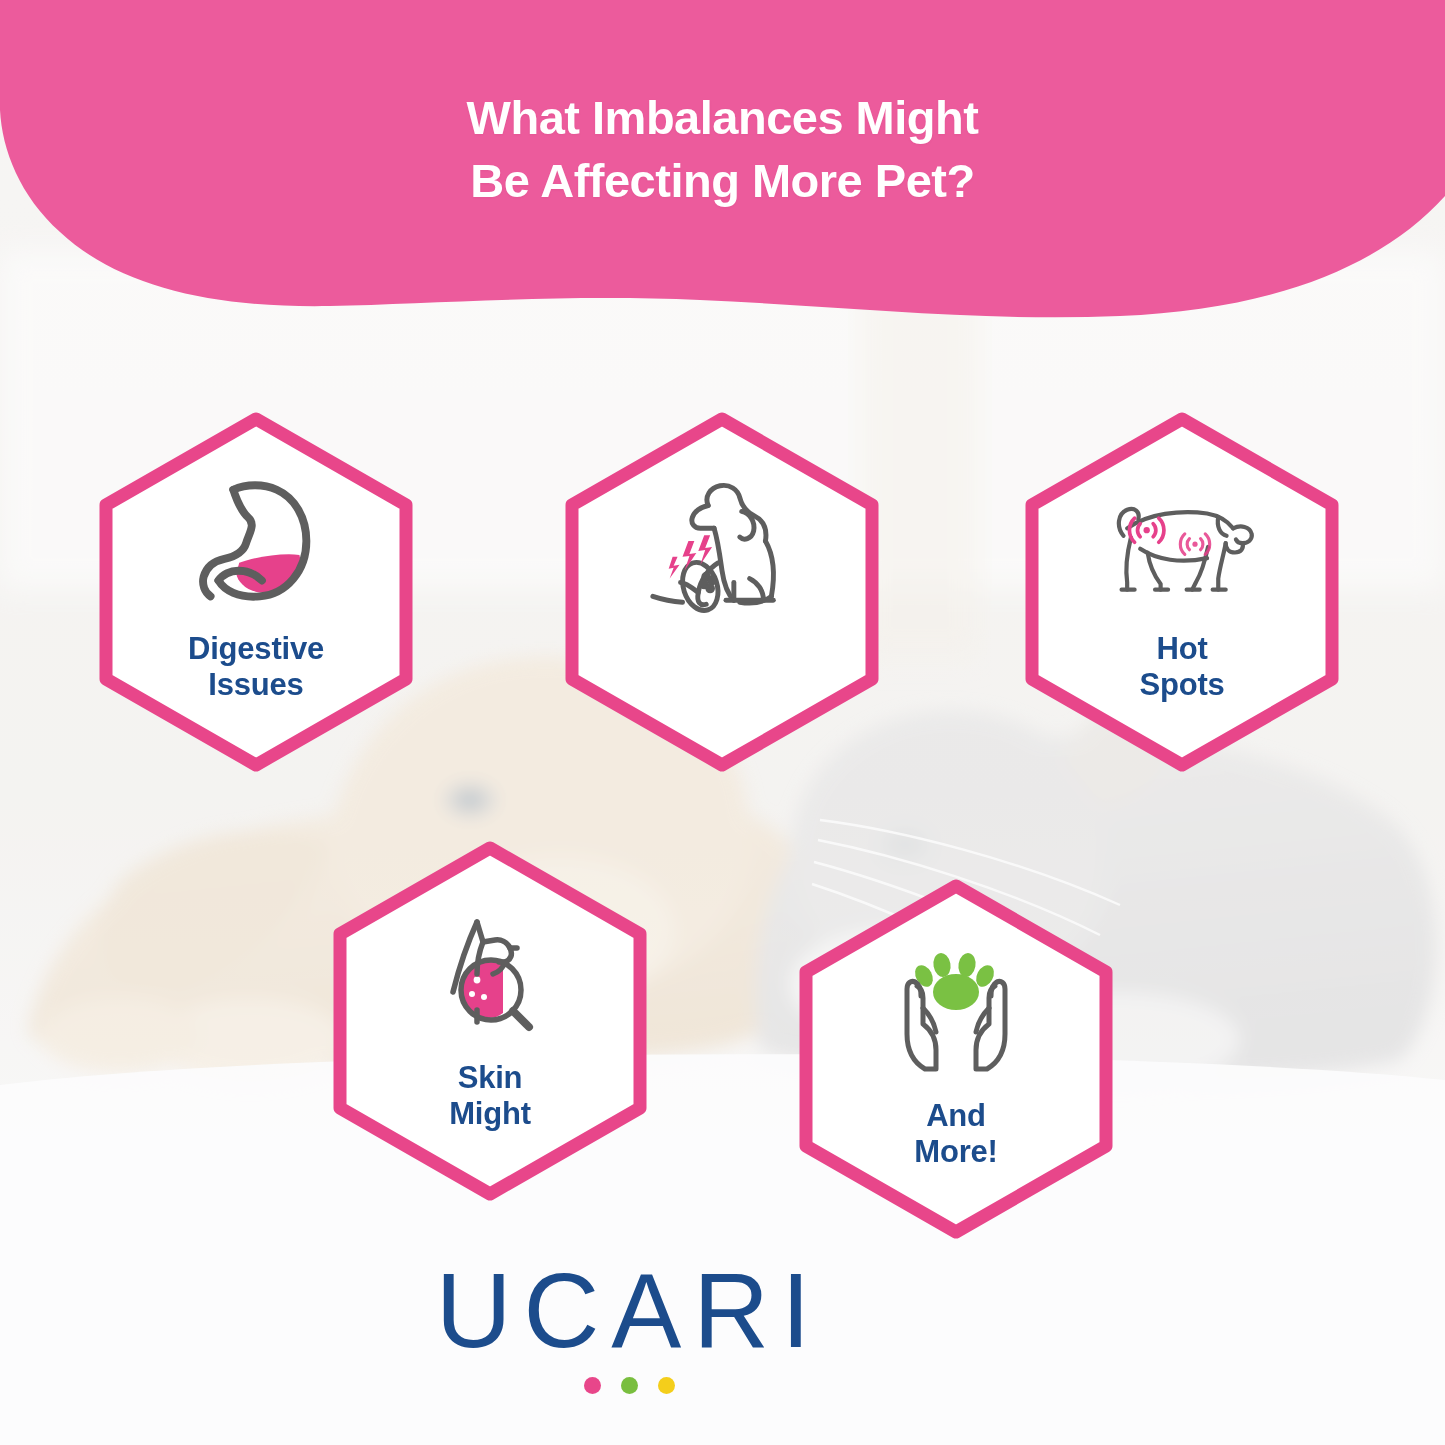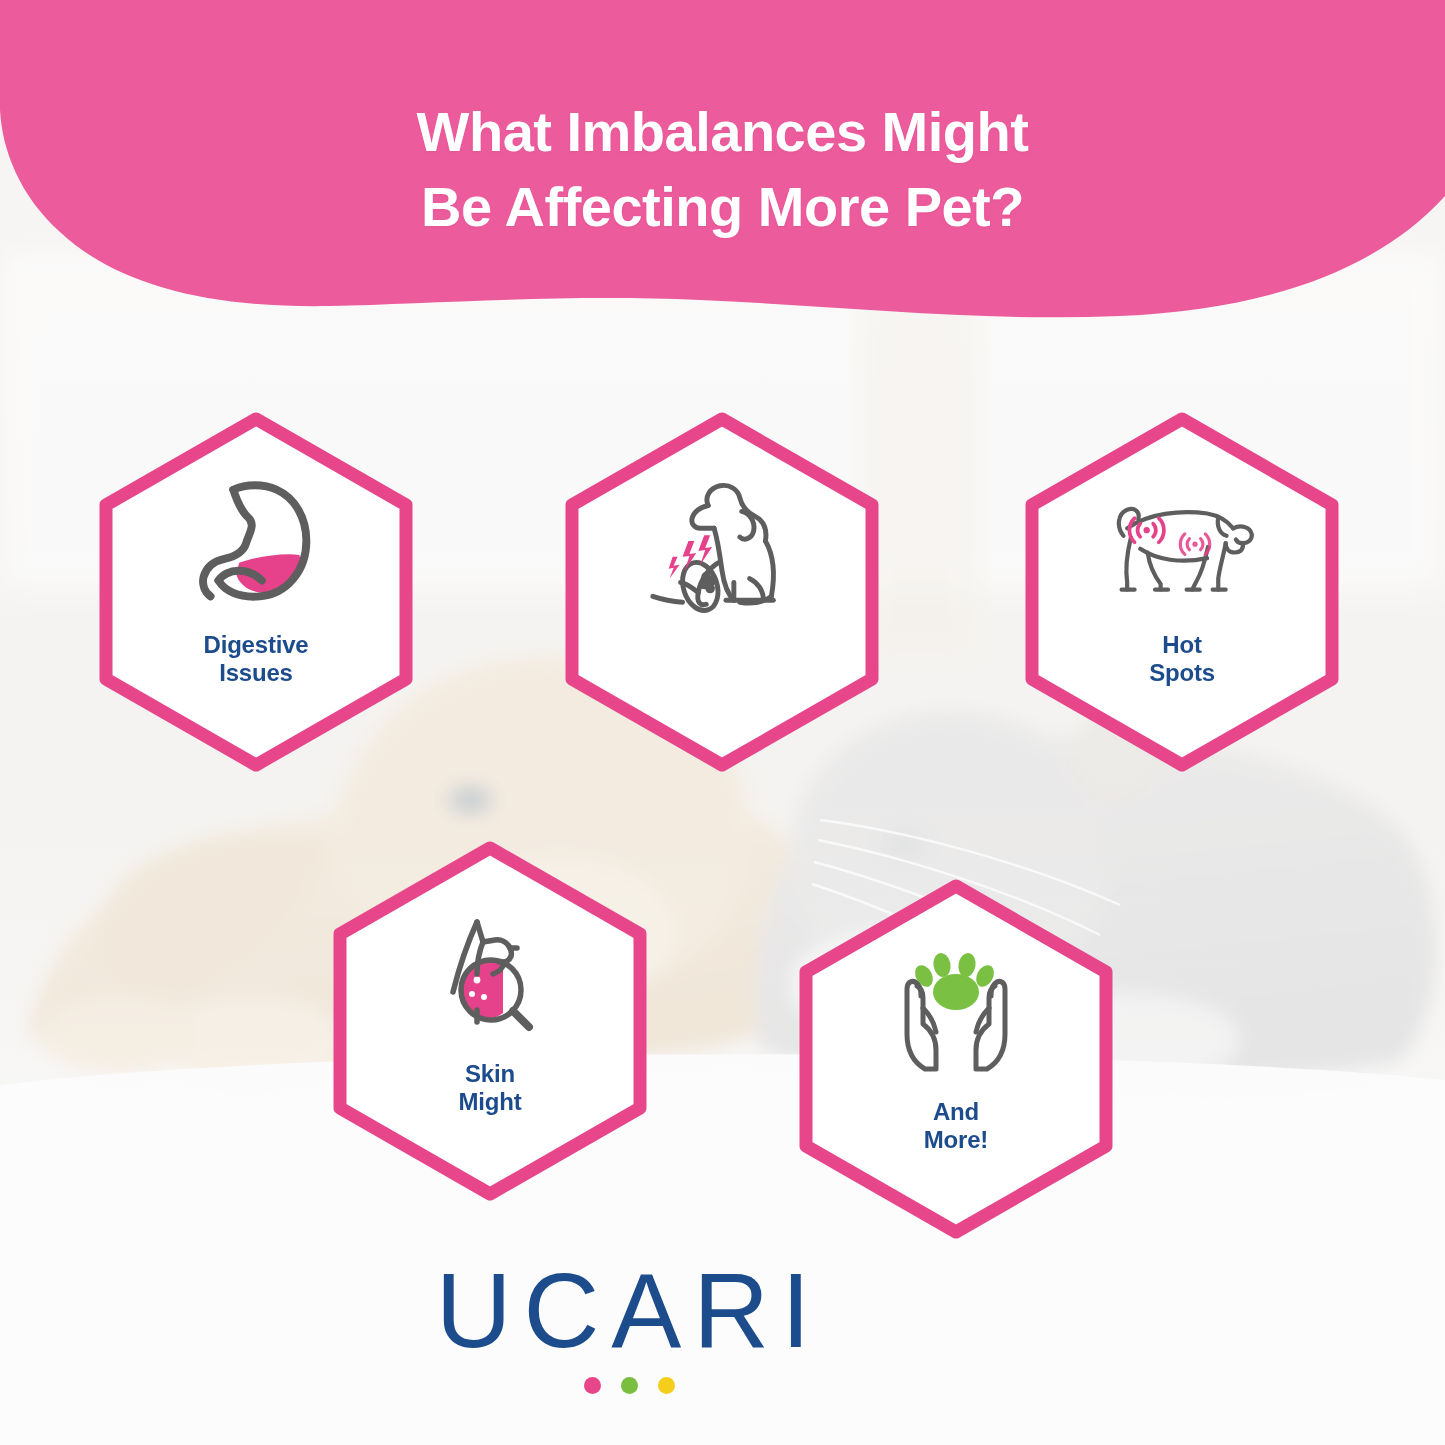--- a/index.html
+++ b/index.html
@@ -21,21 +21,21 @@
   .photo svg{position:absolute;left:0;top:0;width:1445px;height:1445px;}
 
   
   .header-shape{position:absolute;left:0;top:0;width:1445px;height:340px;}
   .header-shape svg{display:block;width:1445px;height:340px;}
   .title{
     position:absolute;left:0;top:56px;width:1445px;
     text-align:center;
     color:#ffffff;
     font-weight:bold;
-    font-size:56px;
+    font-size:47px;
     line-height:1.34;
     letter-spacing:-0.5px;
     z-index:5;
     text-shadow:0 1px 2px rgba(200,60,120,.18);
   }
   .title .l2{display:block;}
 
   
   .hexgrid{position:absolute;inset:0;z-index:4;}
   .hex{
@@ -51,21 +51,21 @@
     margin-top:62px;
     width:158px;height:150px;
     display:flex;align-items:center;justify-content:center;
   }
   .hex .icon svg{position:static;width:100%;height:100%;}
   .hex .label{
     margin-top:10px;
     text-align:center;
     color:#1C4C8C;
     font-weight:bold;
-    font-size:24px;
+    font-size:31px;
     line-height:1.17;
     letter-spacing:-0.2px;
   }
   .hex .label span{display:block;}
 
   
   #hex-digestive{left:88px;  top:409px;}
   #hex-scratching{left:554px; top:409px;}
   #hex-hotspots{left:1014px; top:409px;}
   #hex-rashes{left:322px;  top:838px;}

